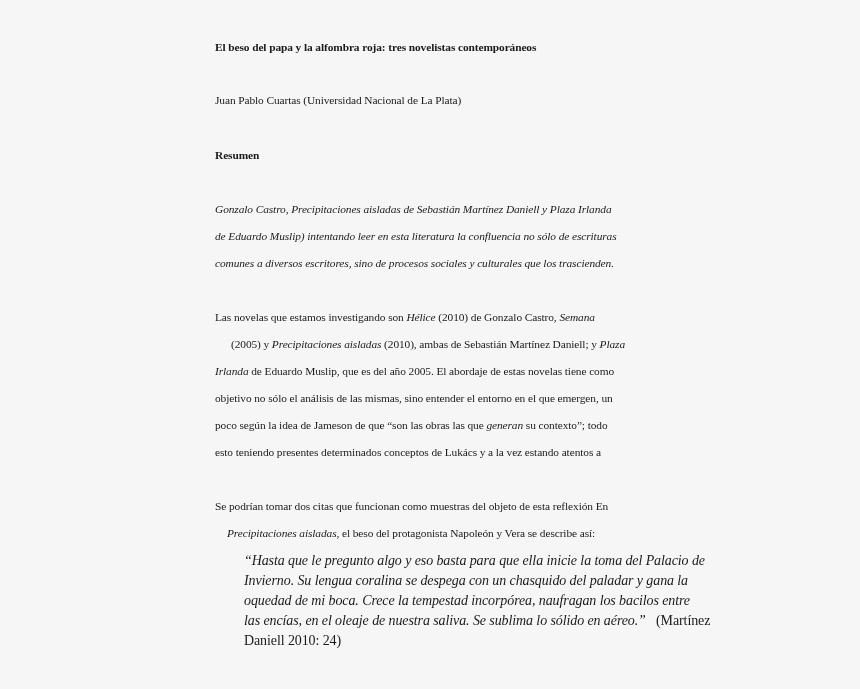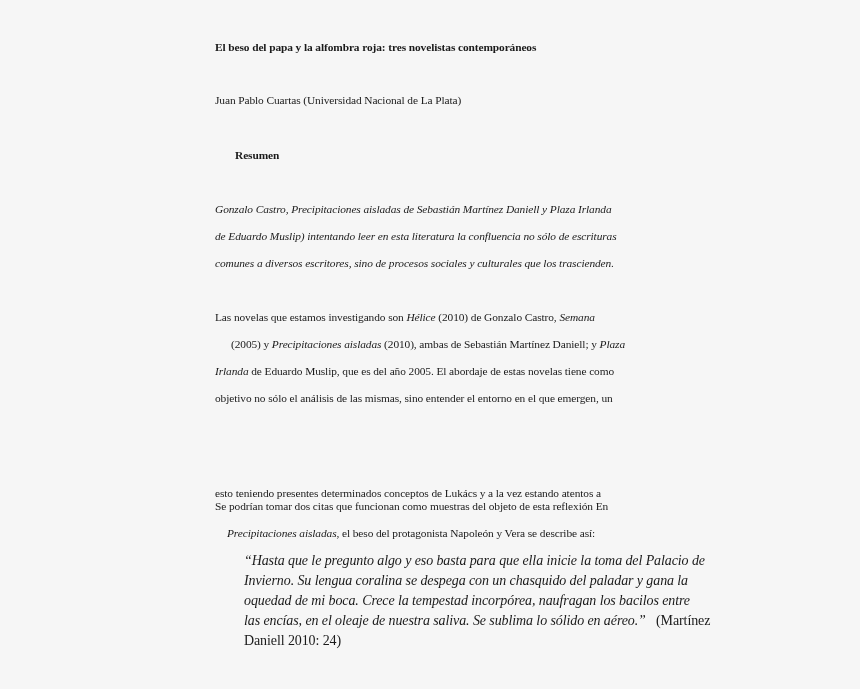--- a/index.html
+++ b/index.html
@@ -41,37 +41,40 @@
   </style>
 </head>
 <body>
 
 <div class="page">
 
   <div class="line bold" style="top:40px;">El beso del papa y la alfombra roja: tres novelistas contemporáneos</div>
 
   <div class="line" style="top:93px;">Juan Pablo Cuartas (Universidad Nacional de La Plata)</div>
 
-  <div class="line bold" style="top:148px;margin-left:20px;">Resumen</div>
+  <div class="line bold" style="top:148px;">Resumen</div>
 
   <div class="line it" style="top:202px;">Gonzalo Castro, Precipitaciones aisladas de Sebastián Martínez Daniell y Plaza Irlanda</div>
   <div class="line it" style="top:229px;">de Eduardo Muslip) intentando leer en esta literatura la confluencia no sólo de escrituras</div>
   <div class="line it" style="top:256px;">comunes a diversos escritores, sino de procesos sociales y culturales que los trascienden.</div>
 
   <div class="line" style="top:310px;">
     <span>Las novelas que estamos investigando son </span><span class="it">Hélice</span><span> (2010) de Gonzalo Castro, </span><span class="it">Semana</span>
   </div>
   <div class="line" style="top:337px;margin-left:16px;">
     <span>(2005) y </span><span class="it">Precipitaciones aisladas</span><span> (2010), ambas de Sebastián Martínez Daniell; y </span><span class="it">Plaza</span>
   </div>
   <div class="line" style="top:364px;">
     <span class="it">Irlanda</span><span> de Eduardo Muslip, que es del año 2005.  El abordaje de estas novelas tiene como</span>
   </div>
   <div class="line" style="top:391px;">objetivo no sólo el análisis de las mismas, sino entender el entorno en el que emergen, un</div>
-  <div class="line" style="top:445px;margin-top:41px;">esto teniendo presentes determinados conceptos de Lukács y a la vez estando atentos a</div>
+  <div class="line" style="top:418px;">
+    <span>poco según la idea de Jameson de que “son las obras las que </span><span class="it">generan</span><span> su contexto”; todo</span>
+  </div>
+  <div class="line" style="top:445px;">esto teniendo presentes determinados conceptos de Lukács y a la vez estando atentos a</div>
 
   <div class="line" style="top:499px;">Se podrían tomar dos citas que funcionan como muestras del objeto de esta reflexión En</div>
   <div class="line" style="top:526px;margin-left:12px;">
     <span class="it">Precipitaciones aisladas</span><span>, el beso del protagonista Napoleón y Vera se describe así:</span>
   </div>
 
   <div class="quote-line it" style="top:554px;">“Hasta que le pregunto algo y eso basta para que ella inicie la toma del Palacio de</div>
   <div class="quote-line it" style="top:574px;">Invierno.  Su lengua coralina se despega con un chasquido del paladar y gana la</div>
   <div class="quote-line it" style="top:594px;">oquedad de mi boca.  Crece la tempestad incorpórea, naufragan los bacilos entre</div>
   <div class="quote-line" style="top:614px;">

